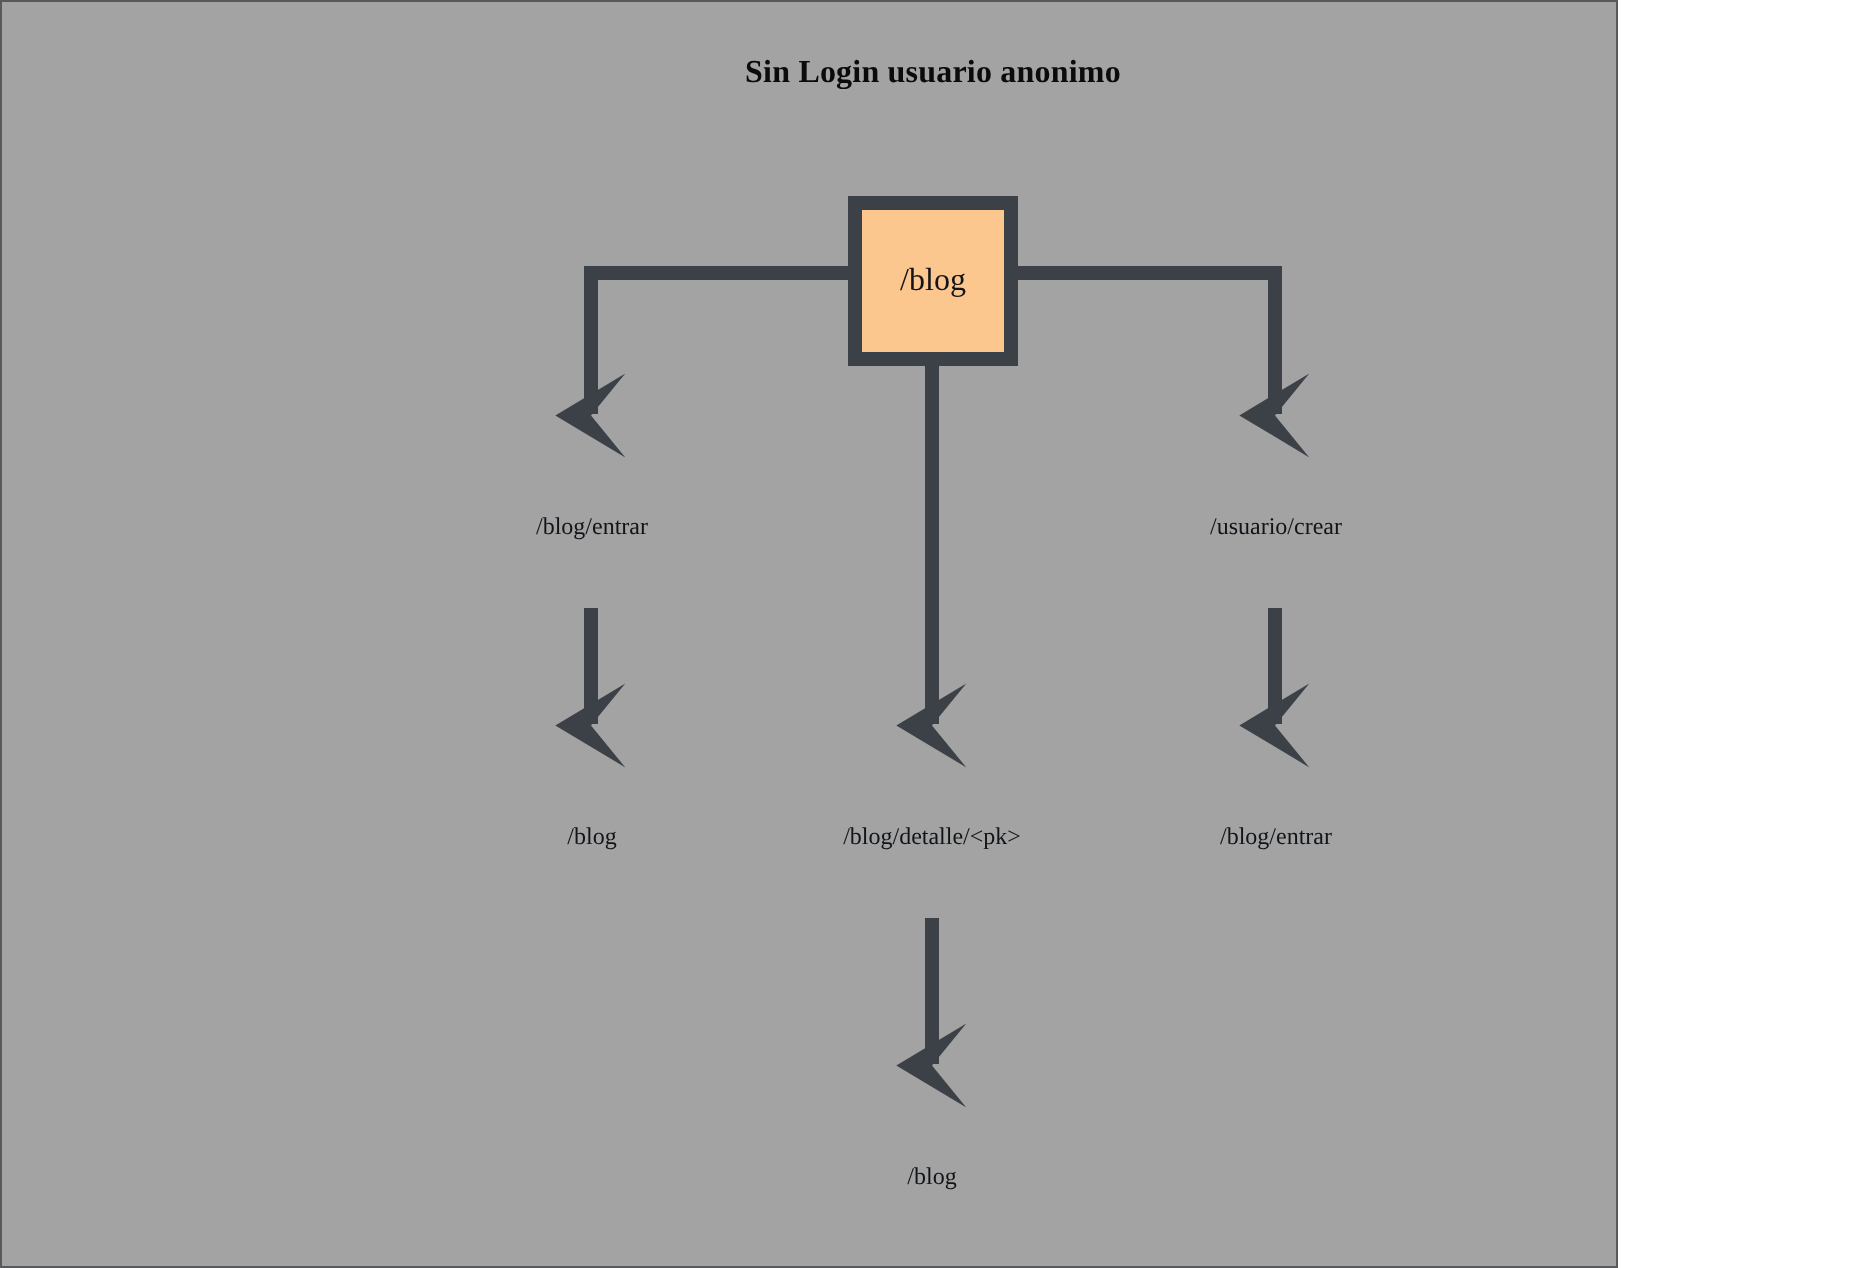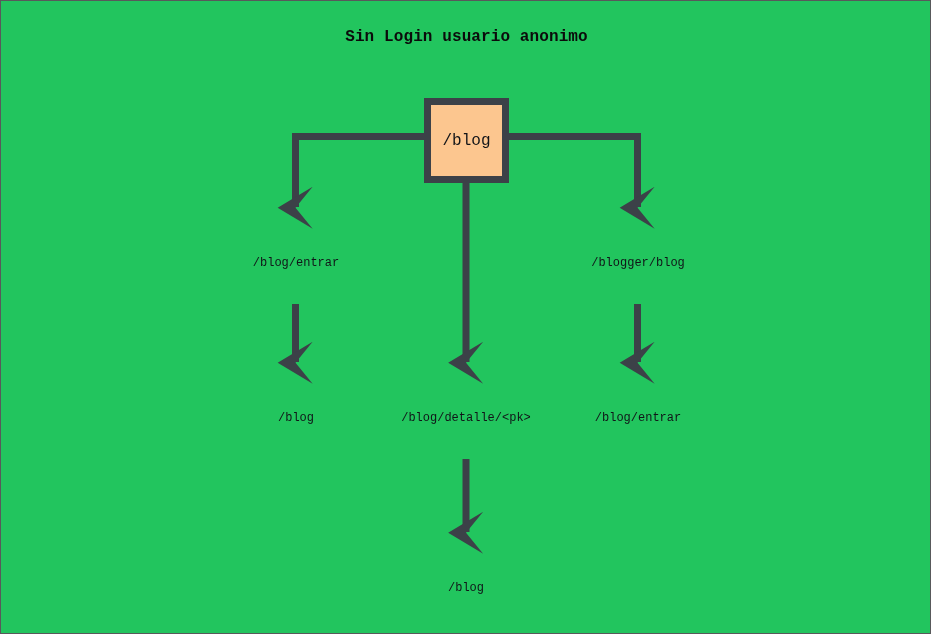--- a/index.html
+++ b/index.html
@@ -2,27 +2,27 @@
 <html><head>
 <meta charset="utf-8">
 <style>
   html, body {
     margin: 0;
     padding: 0;
     background: #ffffff;
   }
   #canvas {
     position: relative;
-    width: 931px;
+    width: 809px;
     height: 634px;
-    background: #22c55e;
+    background: #a3a3a3;
     border: 1px solid #58595b;
     box-sizing: border-box;
     overflow: hidden;
-    font-family: Liberation Mono, monospace;
+    font-family: Liberation Serif, serif;
   }
   #diagram-title {
     position: absolute;
     left: 0;
     top: 27px;
     width: 931px;
     text-align: center;
     font-size: 16px;
     font-weight: bold;
     color: #0b0b0b;
@@ -102,21 +102,21 @@
       <path d="M 465,458 L 465,531" fill="none" stroke="#3c4148" stroke-width="7" marker-end="url(#arrowhead)"></path>
     </g>
   </svg>
 
   <div class="node-box">
     <span class="node-box-label">/blog</span>
   </div>
 
   <div class="node-label" style="left:295px; top:255px;">/blog/entrar</div>
 
-  <div class="node-label" style="left:637px; top:255px;">/blogger/blog</div>
+  <div class="node-label" style="left:637px; top:255px;">/usuario/crear</div>
 
   <div class="node-label" style="left:295px; top:410px;">/blog</div>
 
   <div class="node-label" style="left:465px; top:410px;">/blog/detalle/&lt;pk&gt;</div>
 
   <div class="node-label" style="left:637px; top:410px;">/blog/entrar</div>
 
   <div class="node-label" style="left:465px; top:580px;">/blog</div>
 
 </div>

